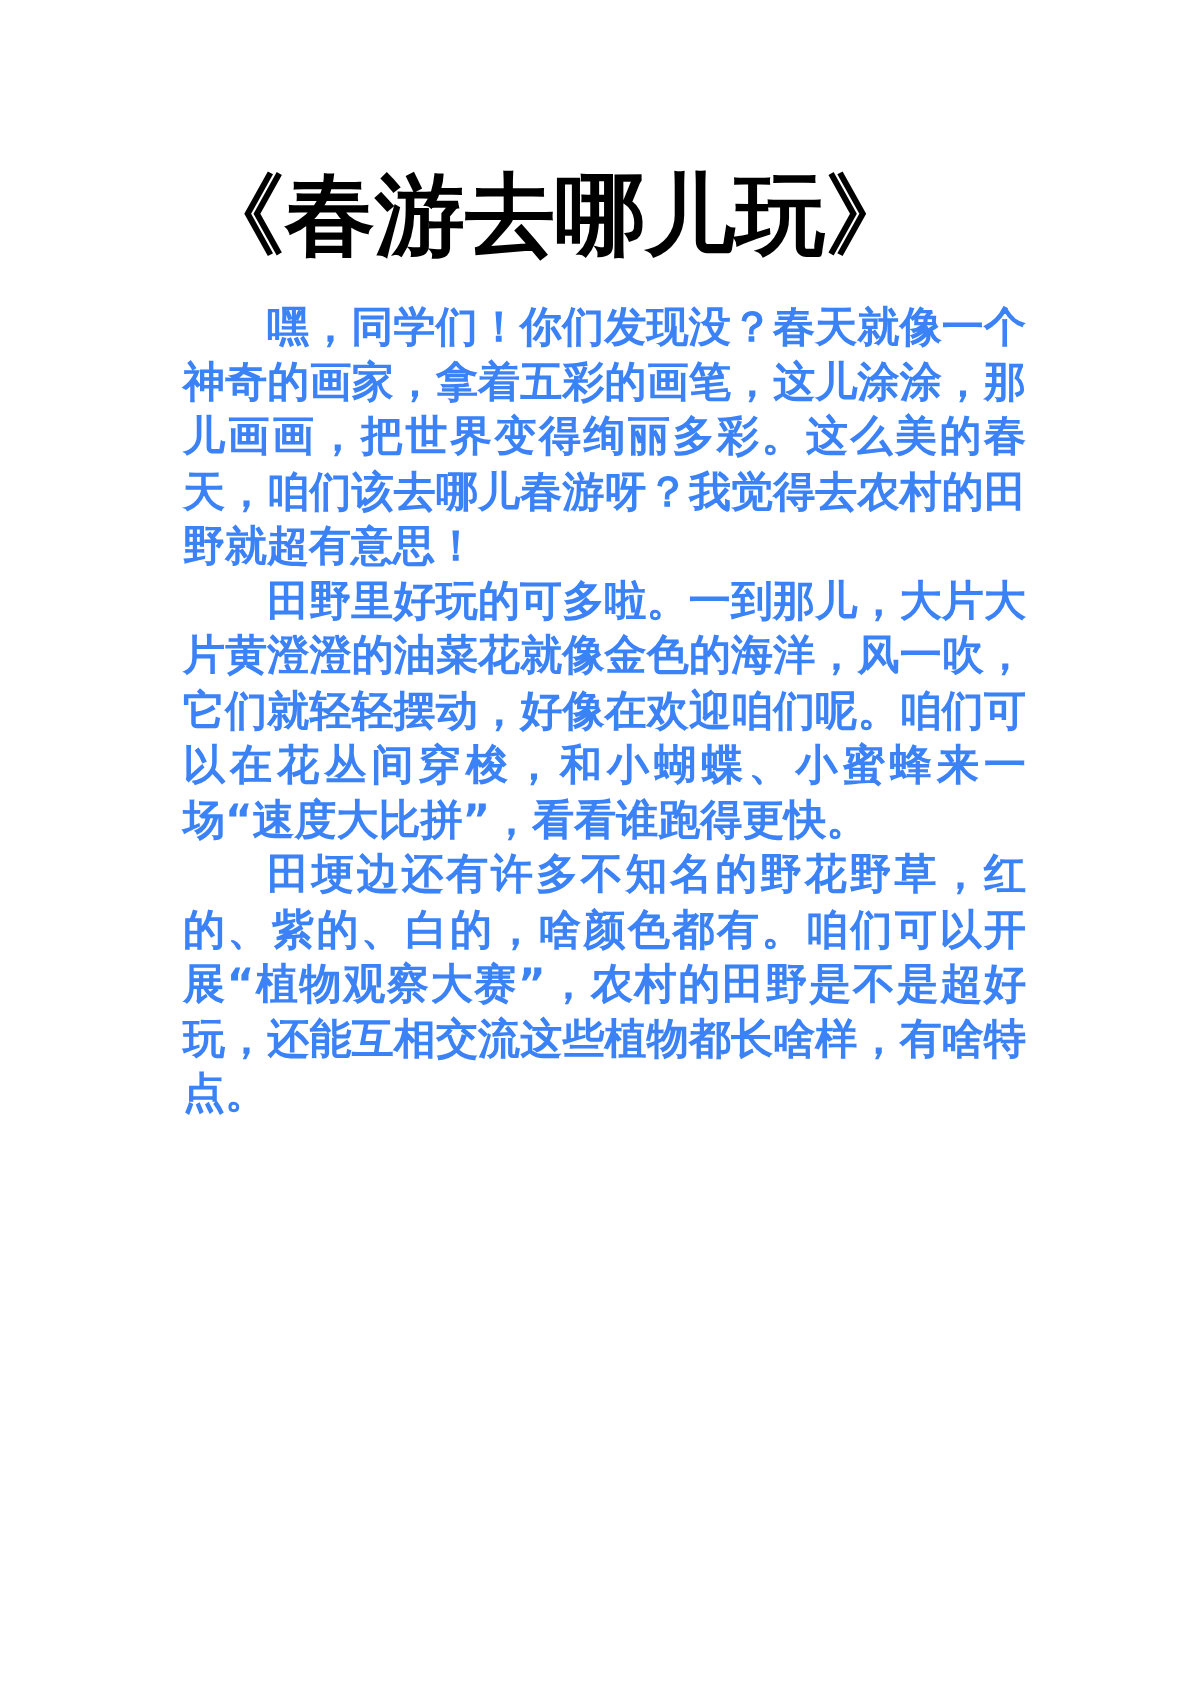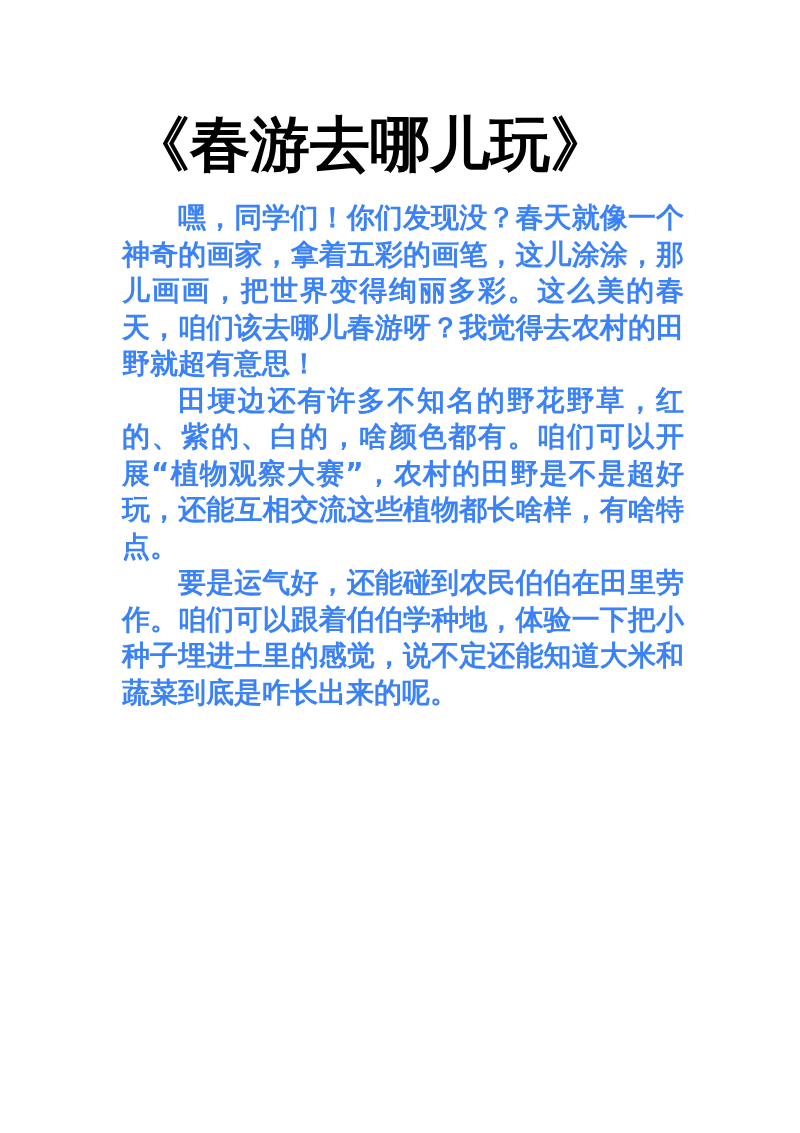--- a/index.html
+++ b/index.html
@@ -19,16 +19,16 @@
   }
   .para { margin: 0; text-indent: 2em; word-break: break-all; }
 </style>
 </head>
 <body>
 
 <div class="page">
   <div class="title">《春游去哪儿玩》</div>
   <div class="body">
     <p class="para">嘿，同学们！你们发现没？春天就像一个神奇的画家，拿着五彩的画笔，这儿涂涂，那儿画画，把世界变得绚丽多彩。这么美的春天，咱们该去哪儿春游呀？我觉得去农村的田野就超有意思！</p>
+    <p class="para">田野里好玩的可多啦。一到那儿，大片大片黄澄澄的油菜花就像金色的海洋，风一吹，它们就轻轻摆动，好像在欢迎咱们呢。咱们可以在花丛间穿梭，和小蝴蝶、小蜜蜂来一场“速度大比拼”，看看谁跑得更快。</p>
     <p class="para">田埂边还有许多不知名的野花野草，红的、紫的、白的，啥颜色都有。咱们可以开展“植物观察大赛”，农村的田野是不是超好玩，还能互相交流这些植物都长啥样，有啥特点。</p>
-    <p class="para">要是运气好，还能碰到农民伯伯在田里劳作。咱们可以跟着伯伯学种地，体验一下把小种子埋进土里的感觉，说不定还能知道大米和蔬菜到底是咋长出来的呢。</p>
   </div>
 </div>
 
 </body></html>

